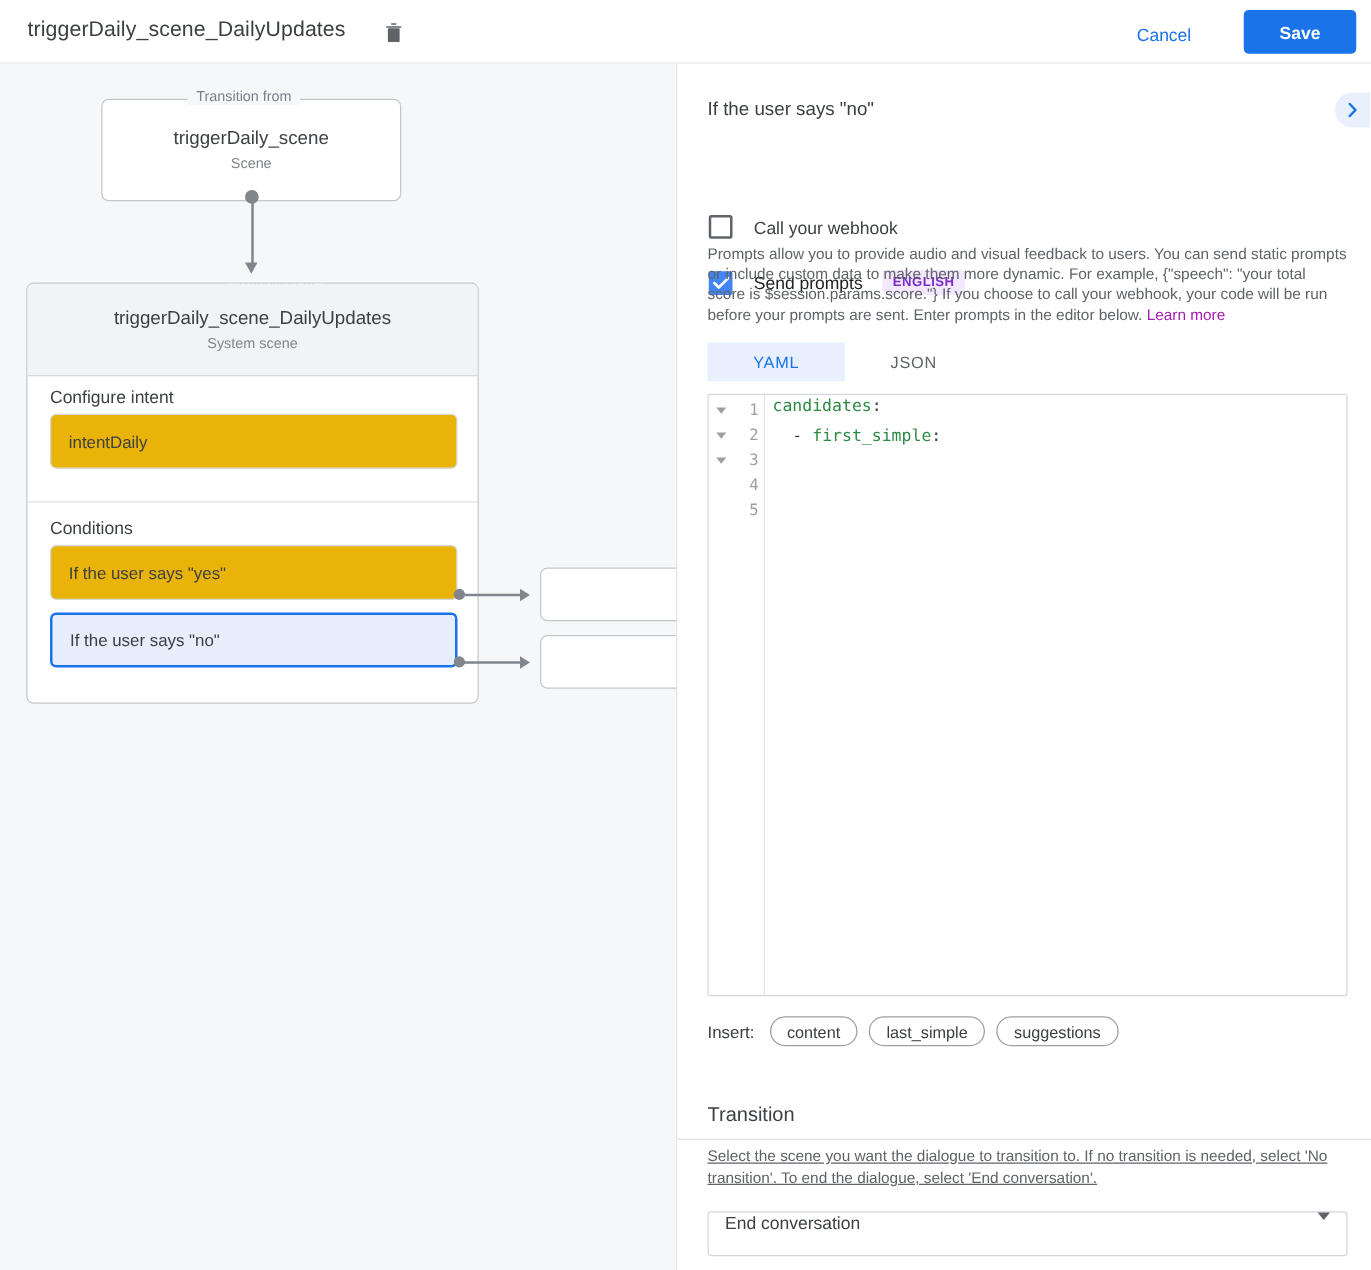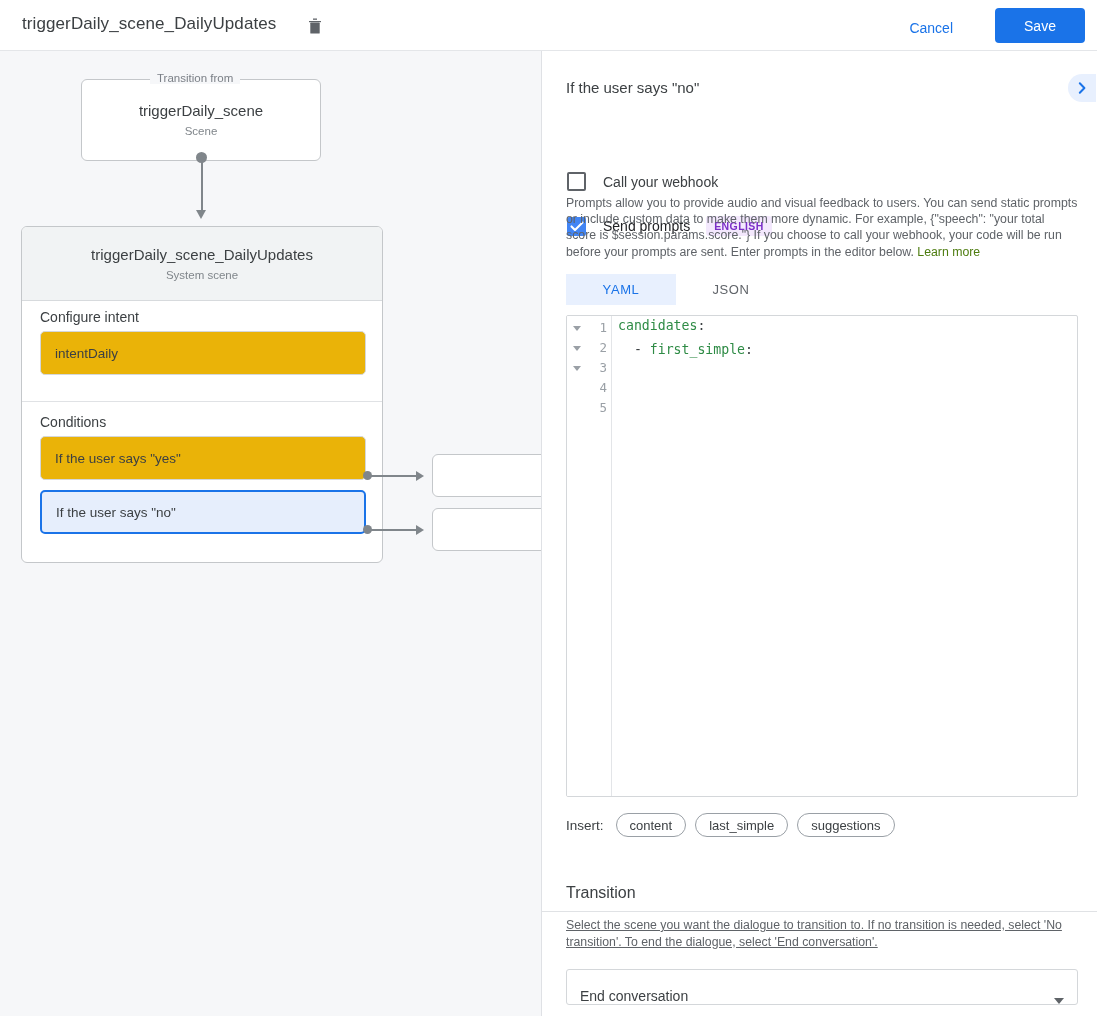--- a/index.html
+++ b/index.html
@@ -32,21 +32,21 @@
     position: absolute; right: 134px; top: 14px;
     font-size: 14px; color: #1a73e8; font-weight: 500;
     padding: 6px 10px; cursor: pointer; border-radius: 4px;
     background: transparent; border: none;
     font-family: "Liberation Sans", sans-serif;
   }
   #save-btn {
     position: absolute; right: 12px; top: 8px;
     width: 90px; height: 35px;
     background: #1a73e8; color: #fff; border: none; border-radius: 4px;
-    font-size: 14px; font-weight: 400; cursor: pointer;
+    font-size: 14px; font-weight: 700; cursor: pointer;
     font-family: "Liberation Sans", sans-serif;
   }
 
   
   #canvas {
     position: absolute; left: 0; top: 51px; width: 542px; height: 965px;
     background: #f6f7f9;
     overflow: hidden;
   }
   #canvas-divider {
@@ -208,21 +208,21 @@
     background: #f3e8fd; color: #7b2ec8;
     font-size: 10.5px; font-weight: 600;
     padding: 4px 8px; border-radius: 3px;
     letter-spacing: .4px;
   }
 
   #prompts-desc {
     position: absolute; left: 566px; top: 195px; width: 512px;
     font-size: 12.3px; line-height: 16.2px; color: #5f6368;
   }
-  #prompts-desc a { color: #4d7c0f; text-decoration: none; }
+  #prompts-desc a { color: #a21caf; text-decoration: none; }
 
   
   #tabs { position: absolute; left: 566px; top: 274px; display: flex; }
   .tab {
     width: 110px; height: 31px;
     display: flex; align-items: center; justify-content: center;
     font-size: 13px; color: #5f6368; cursor: pointer;
     letter-spacing: .6px;
   }
   .tab.active { background: #e8f0fe; color: #1a73e8; }
@@ -287,21 +287,21 @@
     margin-right: 9px; cursor: pointer; background: #fff;
   }
 
   #panel-sep {
     position: absolute; left: 0; top: 810px; width: 100%; height: 1px;
     background: #e0e2e5;
   }
   #transition-select {
     position: absolute; left: 24px; top: 969px; width: 512px; height: 36px;
     border: 1px solid #d4d7da; border-radius: 3px;
-    background: #fff; display: flex; align-items: flex-end;
+    background: #fff; display: flex; align-items: flex-start;
     padding: 0 13px; cursor: pointer;
   }
   #transition-select-value { font-size: 14px; color: #3c4043; flex: 1; }
   .caret-down {
     width: 0; height: 0;
     border-left: 5px solid transparent;
     border-right: 5px solid transparent;
     border-top: 6px solid #5f6368;
   }
 </style>

